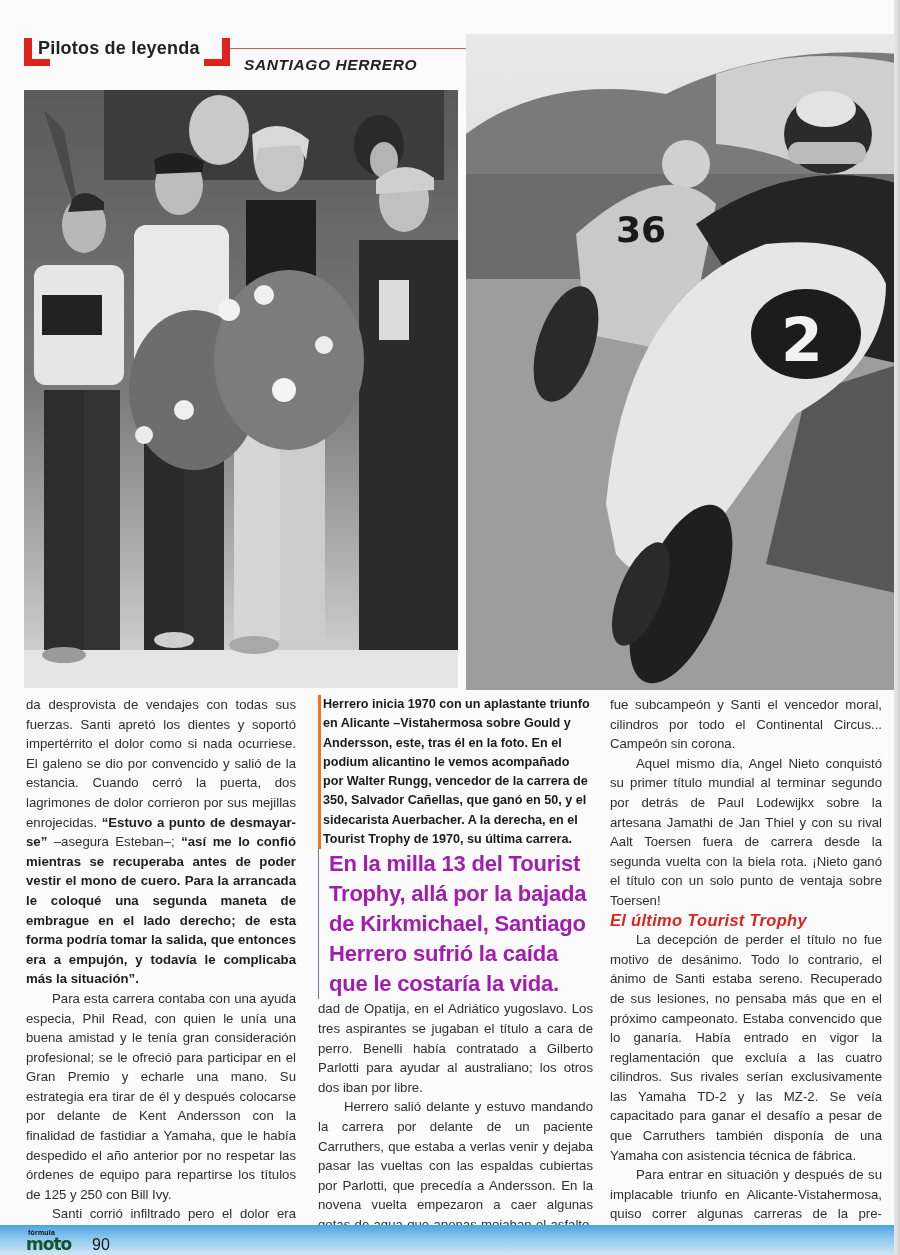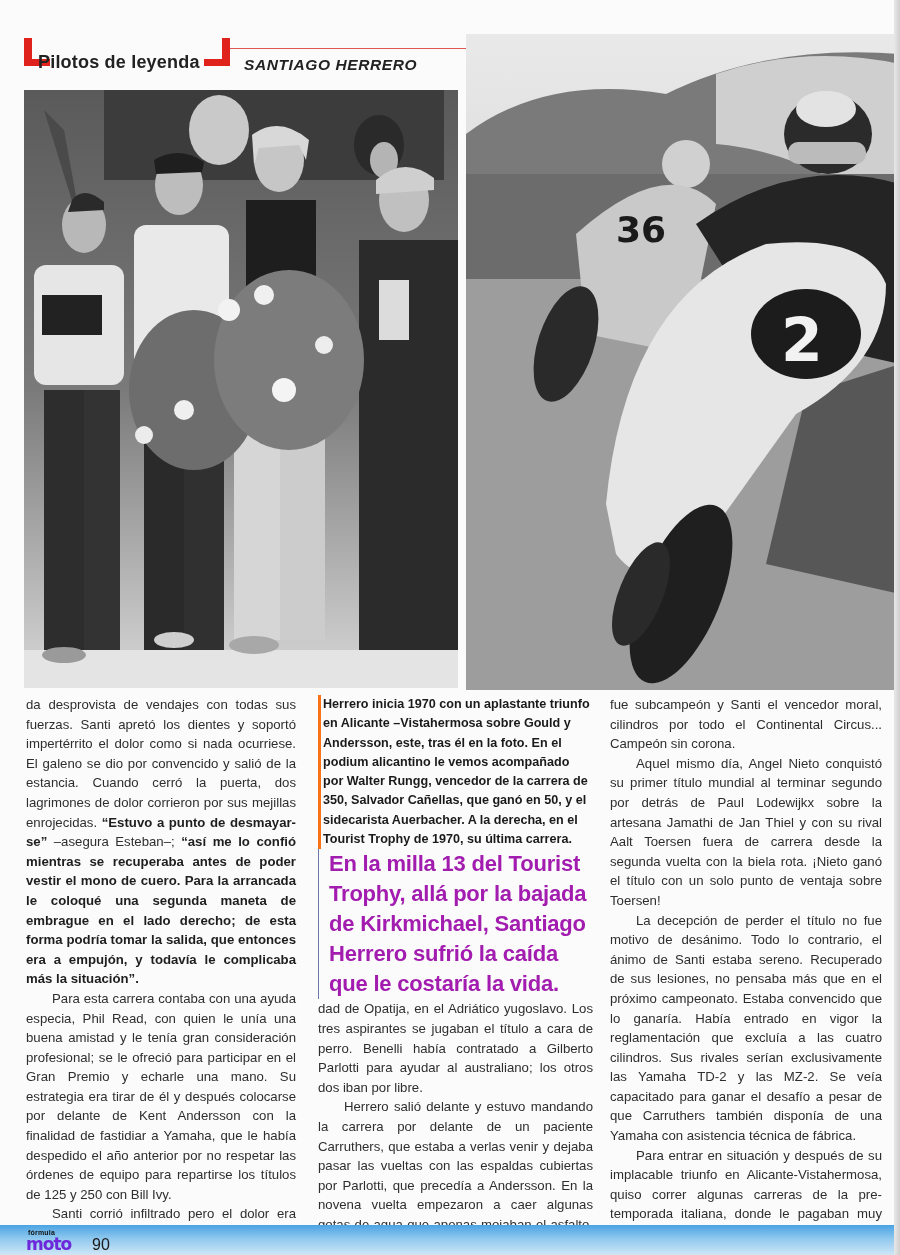--- a/index.html
+++ b/index.html
@@ -3,21 +3,21 @@
 <meta charset="utf-8">
 <style>
   * { box-sizing: border-box; margin: 0; padding: 0; }
   html, body { width: 900px; height: 1255px; overflow: hidden; background: #fbfbfb; }
   body { position: relative; font-family: "Liberation Sans", sans-serif; color: #2a2a2a; }
 
   
   .section-tag { position: absolute; left: 24px; top: 36px; height: 32px; }
   .section-tag .bracket-l { position: absolute; left: 0; top: 2px; width: 8px; height: 28px; background: #e0221c; }
   .section-tag .bracket-l::after { content: ""; position: absolute; left: 0; bottom: 0; width: 26px; height: 7px; background: #e0221c; }
-  .section-tag .tag-text { position: absolute; left: 14px; top: 16px; font-size: 18px; font-weight: bold; color: #222; white-space: nowrap; letter-spacing: 0.2px; }
+  .section-tag .tag-text { position: absolute; left: 14px; top: 2px; font-size: 18px; font-weight: bold; color: #222; white-space: nowrap; letter-spacing: 0.2px; }
   .section-tag .bracket-r { position: absolute; left: 198px; top: 2px; width: 8px; height: 28px; background: #e0221c; }
   .section-tag .bracket-r::after { content: ""; position: absolute; right: 0; bottom: 0; width: 26px; height: 7px; background: #e0221c; }
   .header-rule { position: absolute; left: 230px; top: 48px; width: 236px; height: 1px; background: #e0574f; }
   .subject-name { position: absolute; left: 244px; top: 56px; font-size: 15.5px; font-weight: bold; color: #222; letter-spacing: 0.6px; font-style: italic; }
 
   
   .photo { position: absolute; overflow: hidden; }
   .photo-podium { left: 24px; top: 90px; width: 434px; height: 598px; background: #8a8a8a; }
   .photo-race { left: 466px; top: 34px; width: 434px; height: 656px; background: #86efac; }
   .photo svg { width: 100%; height: 100%; display: block; }
@@ -32,21 +32,21 @@
   b, .bold { font-weight: bold; color: #1e1e1e; }
 
   .caption { font-size: 12.6px; line-height: 19.3px; font-weight: bold; color: #1a1a1a; text-align: left; padding-left: 2px; border-left: 3px solid #f97316; }
   .pullquote { margin-top: 16px; margin-bottom: 14px; font-size: 22px; line-height: 30px; font-weight: bold; color: #a21caf; border-left: 1px solid #6b7aa8; padding-left: 10px; text-align: left; letter-spacing: -0.2px; }
   .subhead { margin-top: 16px; font-size: 16.5px; font-style: italic; font-weight: bold; color: #e0221c; letter-spacing: 0.3px; font-family: "Liberation Sans", sans-serif; }
 
   
   .footer-band { position: absolute; left: 0; top: 1225px; width: 900px; height: 30px; background: linear-gradient(180deg, #4aa3e2 0%, #8fc8ef 45%, #cfe6f6 100%); }
   .footer-logo { position: absolute; left: 26px; top: 1229px; width: 60px; height: 24px; }
   .footer-logo .logo-small { position: absolute; left: 2px; top: 0; font-size: 7px; font-weight: bold; color: #111; letter-spacing: 0.2px; }
-  .footer-logo .logo-big { position: absolute; left: 0; top: 6px; font-size: 17px; font-weight: bold; color: #6d28d9; font-family: "DejaVu Sans", sans-serif; letter-spacing: -1px; line-height: 18px; }
+  .footer-logo .logo-big { position: absolute; left: 0; top: 6px; font-size: 17px; font-weight: bold; color: #14532d; font-family: "DejaVu Sans", sans-serif; letter-spacing: -1px; line-height: 18px; }
   .page-number { position: absolute; left: 92px; top: 1236px; font-size: 16px; color: #1a1a1a; }
 
   .page-edge { position: absolute; right: 0; top: 0; width: 6px; height: 1255px; background: linear-gradient(90deg, #e8e8e8, #cfcfcf); }
 </style>
 </head>
 <body>
 
 <div class="section-tag">
   <span class="bracket-l"></span>
   <span class="tag-text">Pilotos de leyenda</span>
@@ -156,20 +156,21 @@
 <div class="col col2">
   <p class="caption">Herrero inicia 1970 con un aplastante triunfo en Alicante –Vistahermosa sobre Gould y Andersson, este, tras él en la foto. En el podium alicantino le vemos acompañado por Walter Rungg, vencedor de la carrera de 350, Salvador Cañellas, que ganó en 50, y el sidecarista Auerbacher. A la derecha, en el Tourist Trophy de 1970, su última carrera.</p>
   <p class="pullquote">En la milla 13 del Tourist Trophy, allá por la bajada de Kirkmichael, Santiago Herrero sufrió la caída que le costaría la vida.</p>
   <p>dad de Opatija, en el Adriático yugoslavo. Los tres aspirantes se jugaban el título a cara de perro. Benelli había contratado a Gilberto Parlotti para ayudar al australiano; los otros dos iban por libre.</p>
   <p class="indent">Herrero salió delante y estuvo mandando la carrera por delante de un paciente Carruthers, que estaba a verlas venir y dejaba pasar las vueltas con las espaldas cubiertas por Parlotti, que precedía a Andersson. En la novena vuelta empezaron a caer algunas gotas de agua que apenas mojaban el asfalto, pero si las rayas pintadas sobre el asfalto y Santi pisó una... La caída fue inevitable, además de violenta. Se volvió a fracturar el brazo izquierdo y sus ilusiones saltaron en añicos. Todo estaba perdido. Carruthers ganó la carrera y el título. Andersson</p>
 </div>
 
 <div class="col col3">
   <p>fue subcampeón y Santi el vencedor moral, cilindros por todo el Continental Circus... Campeón sin corona.</p>
   <p class="indent">Aquel mismo día, Angel Nieto conquistó su primer título mundial al terminar segundo por detrás de Paul Lodewijkx sobre la artesana Jamathi de Jan Thiel y con su rival Aalt Toersen fuera de carrera desde la segunda vuelta con la biela rota. ¡Nieto ganó el título con un solo punto de ventaja sobre Toersen!</p>
+  <p class="subhead">El último Tourist Trophy</p>
   <p class="indent">La decepción de perder el título no fue motivo de desánimo. Todo lo contrario, el ánimo de Santi estaba sereno. Recuperado de sus lesiones, no pensaba más que en el próximo campeonato. Estaba convencido que lo ganaría. Había entrado en vigor la reglamentación que excluía a las cuatro cilindros. Sus rivales serían exclusivamente las Yamaha TD-2 y las MZ-2. Se veía capacitado para ganar el desafío a pesar de que Carruthers también disponía de una Yamaha con asistencia técnica de fábrica.</p>
   <p class="indent">Para entrar en situación y después de su implacable triunfo en Alicante-Vistahermosa, quiso correr algunas carreras de la pre-temporada italiana, donde le pagaban muy buenas primas de salida. Fue a Módena y ganó, pero en Riccione fue derrotado por el hombre que siete meses antes le había ganado el</p>
 </div>
 
 <div class="footer-band"></div>
 <div class="footer-logo">
   <span class="logo-small">fórmula</span>
   <span class="logo-big">moto</span>
 </div>
 <div class="page-number">90</div>

